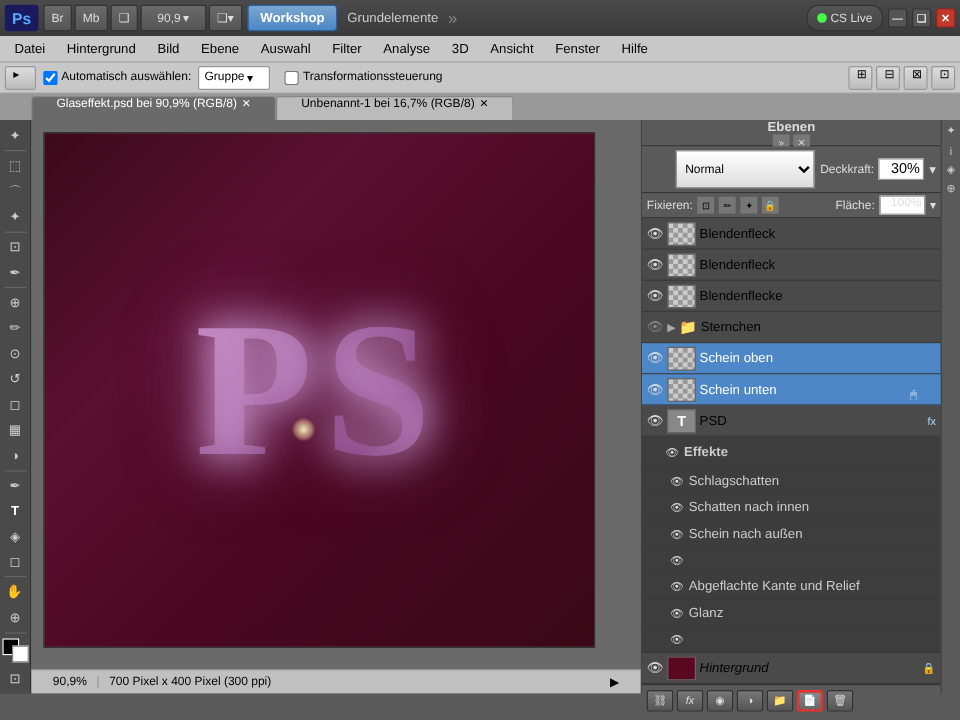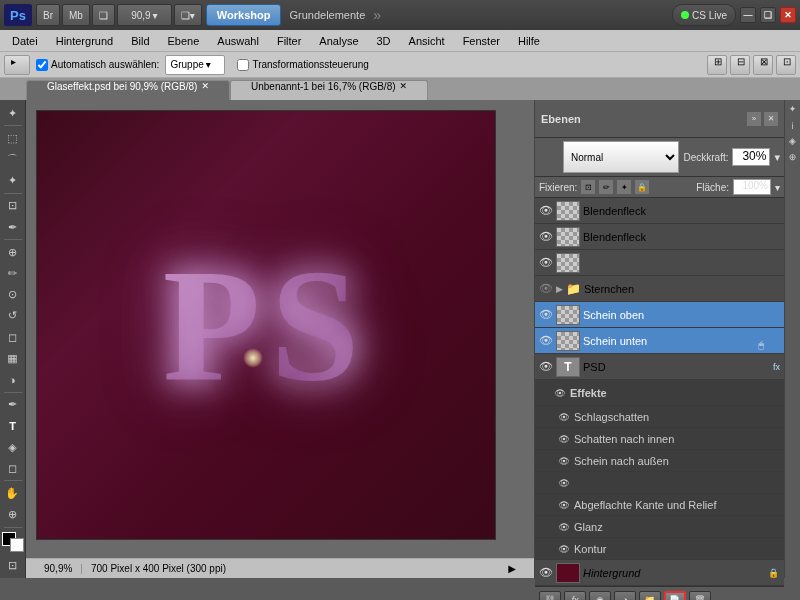--- a/index.html
+++ b/index.html
@@ -232,28 +232,29 @@
       display: flex;
       flex-direction: column;
     }
     #layers-panel {
       flex: 1;
       display: flex;
       flex-direction: column;
       background: #4a4a4a;
     }
     .panel-header {
-      height: 38px;
+      height: 22px;
       background: #5a5a5a;
       display: flex; align-items: center;
       padding: 0 6px;
       font-size: 11px; color: #ddd;
       font-weight: bold;
       border-bottom: 1px solid #333;
       justify-content: space-between;
+      flex-direction: column;
     }
     .panel-header-icons { display: flex; gap: 3px; }
     .panel-icon-btn { width: 14px; height: 14px; background: #777; border: none; cursor: pointer; font-size: 8px; color: #ddd; display: flex; align-items: center; justify-content: center; }
 
     .layers-controls {
       padding: 3px 4px;
       background: #5a5a5a;
       display: flex; align-items: center; gap: 4px;
       border-bottom: 1px solid #333;
     }
@@ -539,20 +540,21 @@
 
         <div class="layer-item">
           <span class="layer-vis eye-icon">👁</span>
           <div class="layer-thumb layer-thumb-checker"></div>
           <span class="layer-name">Blendenfleck</span>
         </div>
 
         <div class="layer-item">
           <span class="layer-vis eye-icon">👁</span>
           <div class="layer-thumb layer-thumb-checker"></div>
+          <span class="layer-name">Blendenflecke</span>
         </div>
 
         <div class="layer-item">
           <span class="layer-vis" style="color:#888">👁</span>
           <span class="layer-group-arrow">▶</span>
           <span class="folder-icon">📁</span>
           <span class="layer-name">Sternchen</span>
         </div>
 
         <div class="layer-item selected">
@@ -598,21 +600,20 @@
         <div class="layer-item layer-effects-sub sub-item">
           <span class="layer-vis eye-icon" style="font-size:9px">👁</span>
           <span class="layer-name">Abgeflachte Kante und Relief</span>
         </div>
         <div class="layer-item layer-effects-sub sub-item">
           <span class="layer-vis eye-icon" style="font-size:9px">👁</span>
           <span class="layer-name">Glanz</span>
         </div>
         <div class="layer-item layer-effects-sub sub-item">
           <span class="layer-vis eye-icon" style="font-size:9px">👁</span>
-          <span class="layer-name">Kontur</span>
         </div>
 
         <div class="layer-item">
           <span class="layer-vis eye-icon">👁</span>
           <div class="layer-thumb layer-thumb-dark"></div>
           <span class="layer-name" style="font-style:italic">Hintergrund</span>
           <span class="layer-lock">🔒</span>
         </div>
 
       </div>

